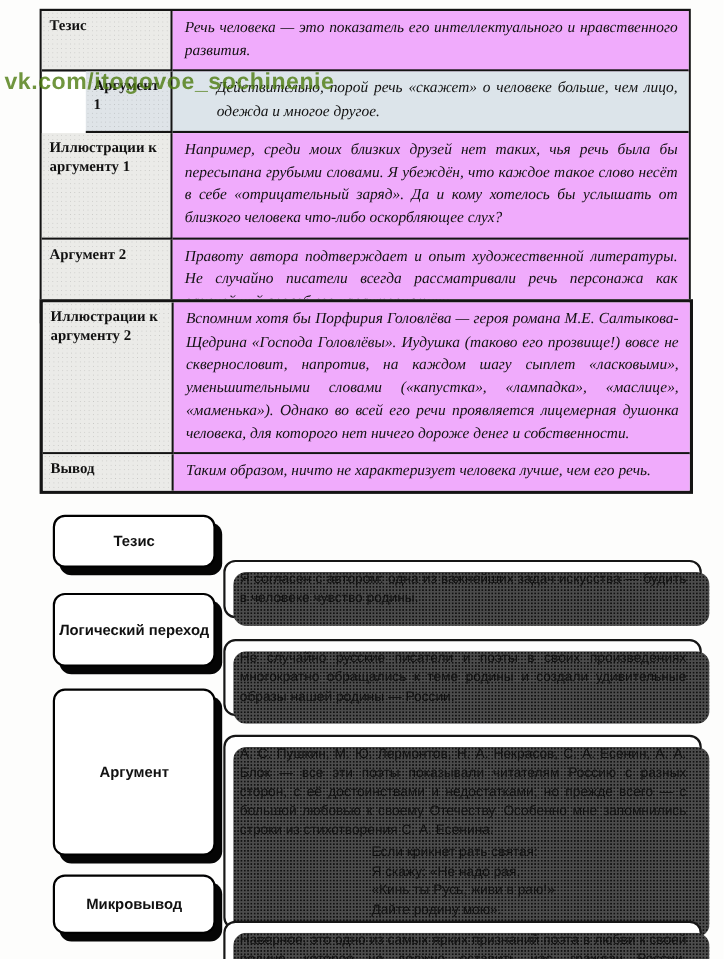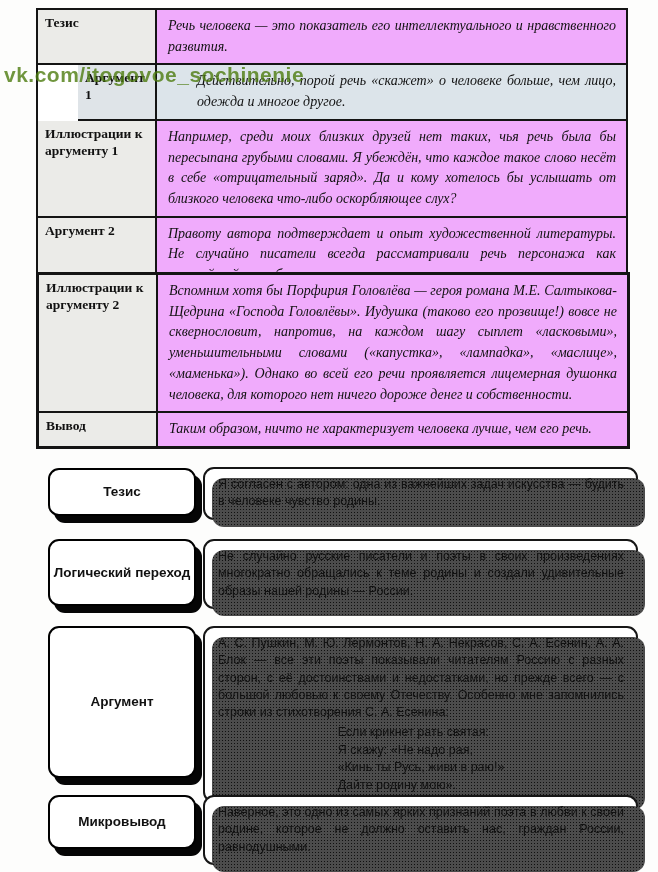--- a/index.html
+++ b/index.html
@@ -31,21 +31,21 @@
 
   
   .labelbox{position:absolute;left:48px;width:148px;box-sizing:border-box;
     background:#fff;border:2px solid #000;border-radius:11px;
     box-shadow:6px 7px 0 0 #050505;display:flex;align-items:center;
     justify-content:center;text-align:center;font-weight:bold;font-size:13.5px;
     line-height:1.3;z-index:2;}
   .textbox{position:absolute;left:203px;width:435px;box-sizing:border-box;
     background:#fff;border:2px solid #161616;border-radius:11px;
     padding:7px 12px 7px 13px;font-size:12.5px;line-height:1.38;
-    text-align:justify;z-index:2;}
+    text-align:justify;z-index:2;margin-top:42px;}
   .textbox::after{content:"";position:absolute;z-index:-1;
     left:7px;top:9px;right:-9px;bottom:-9px;border-radius:12px;
     background-color:#4c4c4c;
     background-image:radial-gradient(#101010 .8px,transparent 1px);
     background-size:3px 3px;}
   .poem{margin:3px auto 0;width:fit-content;
     text-align:left;line-height:1.4;}
 </style>
 </head>
 <body>

